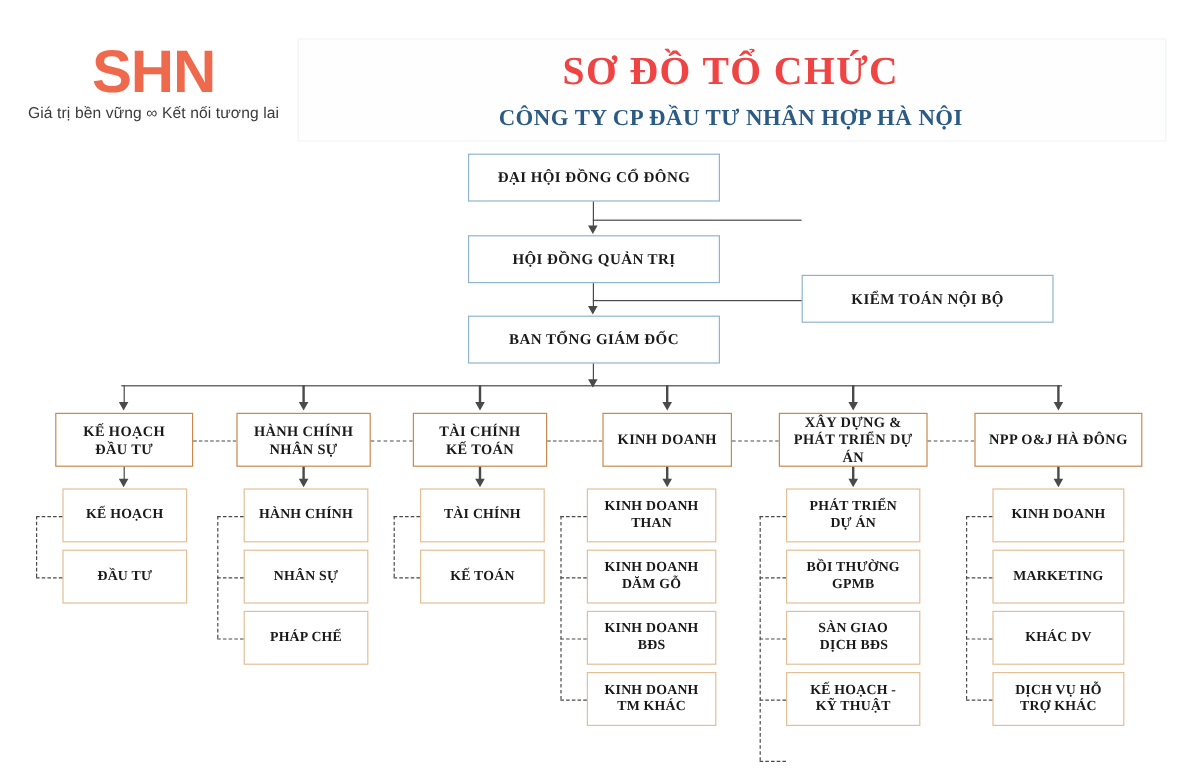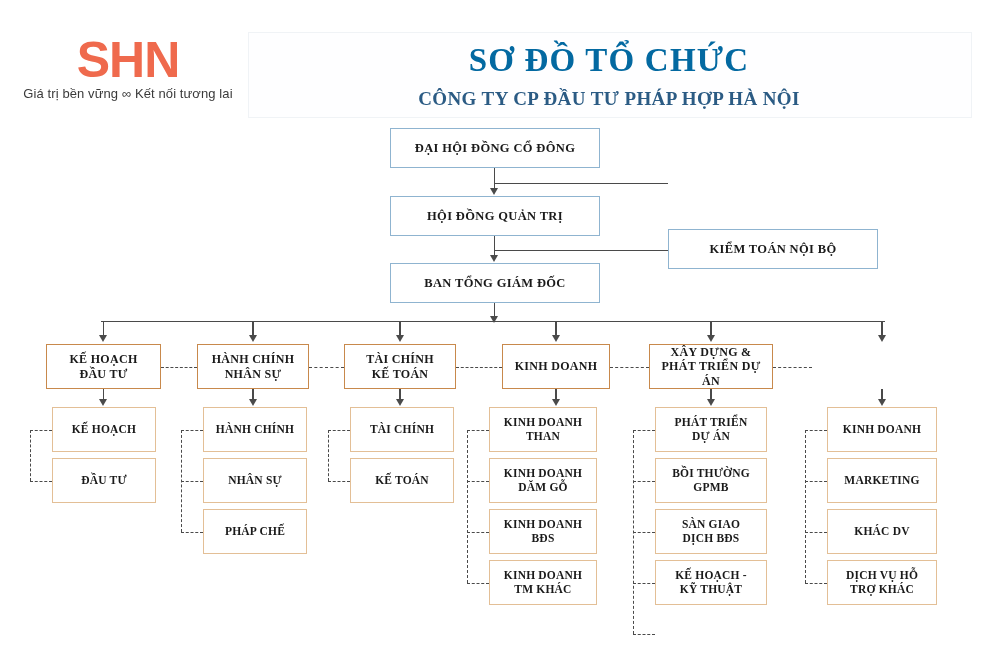--- a/index.html
+++ b/index.html
@@ -23,21 +23,21 @@
     font-family:"Liberation Sans", sans-serif;
     font-size:13px;color:#3a3a3a;letter-spacing:.1px;line-height:14px;
     margin-top:1px;
   }
   .title-frame{
     position:absolute;left:248px;top:16px;width:722px;height:84px;
     border:1px solid #f0f3f6;background:#fefeff;
   }
   .title-main{
     position:absolute;left:248px;top:26px;width:722px;text-align:center;
-    color:#0369a1;font-weight:bold;font-size:33px;letter-spacing:1.2px;
+    color:#ef4444;font-weight:bold;font-size:33px;letter-spacing:1.2px;
     line-height:36px;
   }
   .title-sub{
     position:absolute;left:248px;top:72px;width:722px;text-align:center;
     color:#2b5b84;font-weight:bold;font-size:19px;letter-spacing:.4px;
     line-height:22px;
   }
 
   
   .box{
@@ -70,21 +70,21 @@
 <div id="stage">
 
   <div class="title-frame"></div>
 
   <div class="logo-wrap">
     <div class="logo-mark">SHN</div>
     <div class="logo-tag">Giá trị bền vững ∞ Kết nối tương lai</div>
   </div>
 
   <div class="title-main">SƠ ĐỒ TỔ CHỨC</div>
-  <div class="title-sub">CÔNG TY CP ĐẦU TƯ PHÁP HỢP HÀ NỘI</div>
+  <div class="title-sub">CÔNG TY CP ĐẦU TƯ NHÂN HỢP HÀ NỘI</div>
 
   <div class="box box-blue" id="gov0" style="left:390px;top:112px;width:210px;height:40px;">
     <span>ĐẠI HỘI ĐỒNG CỔ ĐÔNG</span>
   </div>
   <div class="box box-blue" id="gov1" style="left:390px;top:180px;width:210px;height:40px;">
     <span>HỘI ĐỒNG QUẢN TRỊ</span>
   </div>
   <div class="box box-blue" id="gov2" style="left:390px;top:247px;width:210px;height:40px;">
     <span>BAN TỔNG GIÁM ĐỐC</span>
   </div>
@@ -196,31 +196,34 @@
     <div class="arrow-down" style="left: 706.5px; top: 383px;"></div>
     <div class="dash-v" style="left: 633px; top: 413.5px; height: 204px;"></div>
     <div class="box box-sub" style="left: 655px; top: 391px; width: 112px; height: 45px;">
       <span>PHÁT TRIỂN<br>DỰ ÁN</span>
     </div>
     <div class="dash-h" style="left: 633px; top: 413.5px; width: 22px;"></div>
     <div class="box box-sub" style="left: 655px; top: 442px; width: 112px; height: 45px;">
       <span>BỒI THƯỜNG<br>GPMB</span>
     </div>
     <div class="dash-h" style="left: 633px; top: 464.5px; width: 22px;"></div>
-    <div class="box box-sub" style="left: 655px; top: 493px; width: 112px; height: 45px;">
+    <div class="box box-sub" style="left: 655px; top: 493px; width: 112px; height: 45px; text-align: right;">
       <span>SÀN GIAO<br>DỊCH BĐS</span>
     </div>
     <div class="dash-h" style="left: 633px; top: 515.5px; width: 22px;"></div>
     <div class="box box-sub" style="left: 655px; top: 544px; width: 112px; height: 45px;">
       <span>KẾ HOẠCH -<br>KỸ THUẬT</span>
     </div>
     <div class="dash-h" style="left: 633px; top: 566.5px; width: 22px;"></div>
     <div class="dash-h" style="left: 633px; top: 617.5px; width: 22px;"></div>
     <div class="ln ln-v" style="left: 881.3px; top: 305px; height: 16px;"></div>
     <div class="arrow-down" style="left: 877.5px; top: 319px;"></div>
+    <div class="box box-dept" style="left: 812px; top: 328px; width: 140px; height: 45px;">
+      <span>NPP O&amp;J HÀ ĐÔNG</span>
+    </div>
     <div class="ln ln-v" style="left: 881.3px; top: 373px; height: 11px;"></div>
     <div class="arrow-down" style="left: 877.5px; top: 383px;"></div>
     <div class="dash-v" style="left: 805px; top: 413.5px; height: 153px;"></div>
     <div class="box box-sub" style="left: 827px; top: 391px; width: 110px; height: 45px;">
       <span>KINH DOANH</span>
     </div>
     <div class="dash-h" style="left: 805px; top: 413.5px; width: 22px;"></div>
     <div class="box box-sub" style="left: 827px; top: 442px; width: 110px; height: 45px;">
       <span>MARKETING</span>
     </div>

